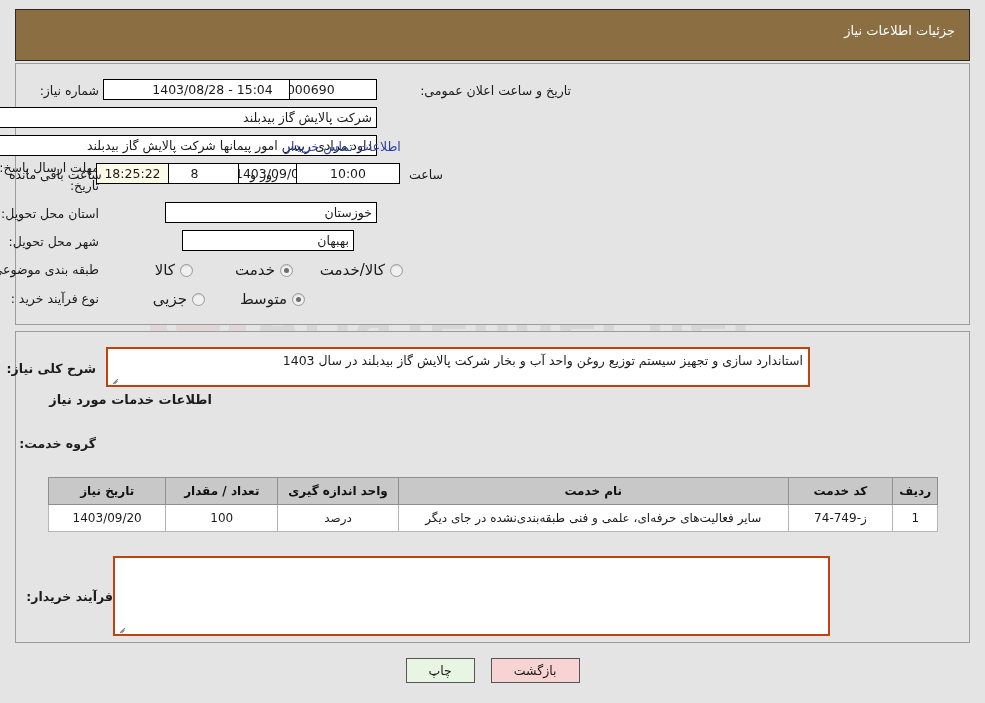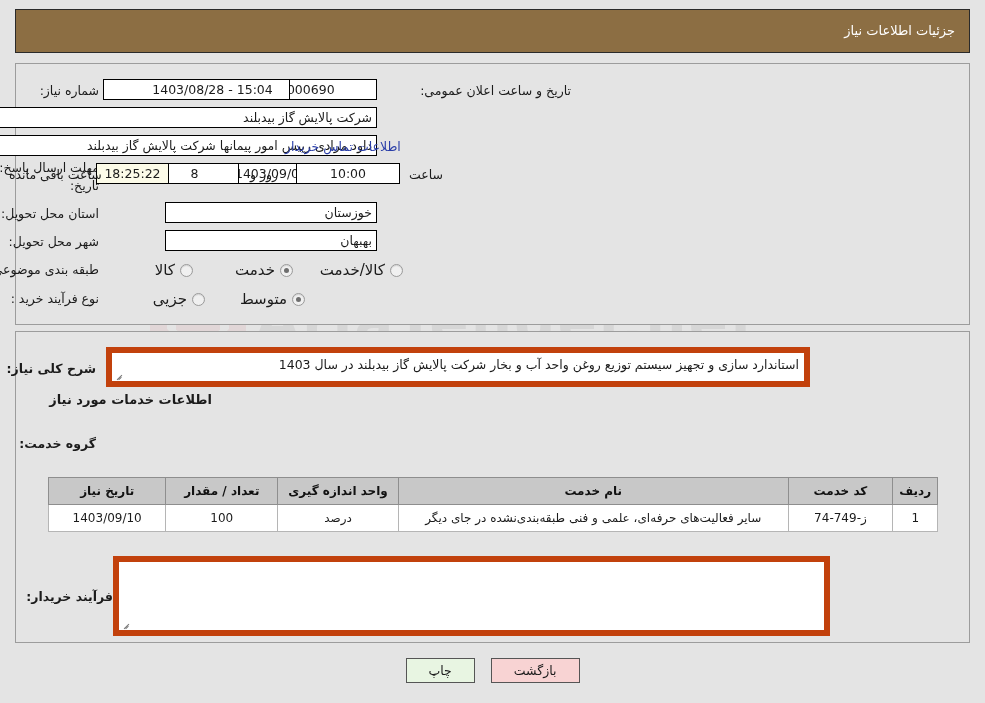--- a/index.html
+++ b/index.html
@@ -57,21 +57,21 @@
     left: 176px; top: 42px;
     width: 44px; height: 62px;
     background: #dbb9bb;
     clip-path: polygon(50% 0%, 100% 20%, 100% 60%, 50% 100%, 0% 60%, 0% 20%);
   }
 
   
   .page-header {
     position: absolute;
     left: 15px; top: 9px;
-    width: 955px; height: 44px;
+    width: 955px; height: 52px;
     background: #8C6E43;
     border: 1px solid #2a2a2a;
     box-sizing: border-box;
     z-index: 3;
   }
   .page-header .title {
     position: absolute;
     right: 14px; top: 13px;
     color: #ffffff;
     font-size: 13px;
@@ -152,21 +152,21 @@
     width: 5px; height: 5px;
     border-radius: 50%;
     background: #6e6e6e;
   }
   .radio-lbl { font-size: 15px; color: #1b1b1b; white-space: nowrap; }
 
   
   .ta {
     position: absolute;
     background: #ffffff;
-    border: 6px solid #c2410c;
+    border: 2px solid #c2410c;
     box-sizing: border-box;
     font-size: 12.5px;
     color: #1b1b1b;
     padding: 3px 5px;
     z-index: 4;
     direction: rtl;
     text-align: right;
     overflow: hidden;
     line-height: 17px;
   }
@@ -279,21 +279,21 @@
   <div class="fld ctr" style="left:296px; top:163px; width:104px;">10:00</div>
   <div class="fld ctr" style="left:150px; top:163px; width:89px;">8</div>
   <div class="lbl" style="left:250px; top:167px;">روز و</div>
   <div class="fld ctr cream" style="left:96px; top:163px; width:73px;">18:25:22</div>
   <div class="lbl" style="left:9px; top:167px;">ساعت باقی مانده</div>
 
   <div class="lbl" style="right:886px; top:206px;">استان محل تحویل:</div>
   <div class="fld" style="right:608px; top:202px; width:212px;">خوزستان</div>
 
   <div class="lbl" style="right:886px; top:234px;">شهر محل تحویل:</div>
-  <div class="fld" style="right:608px; top:230px; width:212px;">بهبهان</div>
+  <div class="fld" style="right:631px; top:230px; width:172px;">بهبهان</div>
 
   <div class="lbl" style="right:886px; top:262px;">طبقه بندی موضوعی:</div>
   <div class="radio-wrap" style="right:792px; top:261px;">
     <span class="radio"></span>
     <span class="radio-lbl">کالا</span>
   </div>
   <div class="radio-wrap" style="right:692px; top:261px;">
     <span class="radio checked"></span>
     <span class="radio-lbl">خدمت</span>
   </div>
@@ -335,21 +335,21 @@
         <th class="col-date">تاریخ نیاز</th>
       </tr>
     </thead>
     <tbody>
       <tr>
         <td>1</td>
         <td>ز-749-74</td>
         <td>سایر فعالیت‌های حرفه‌ای، علمی و فنی طبقه‌بندی‌نشده در جای دیگر</td>
         <td>درصد</td>
         <td>100</td>
-        <td>1403/09/10</td>
+        <td>1403/09/20</td>
       </tr>
     </tbody>
   </table>
 
   <div class="lbl bold" style="right:872px; top:589px;">فرآیند خریدار:</div>
   <div class="ta" style="right:155px; top:556px; width:717px; height:80px;">
     <span></span>
     <span class="grip"></span>
   </div>
 

